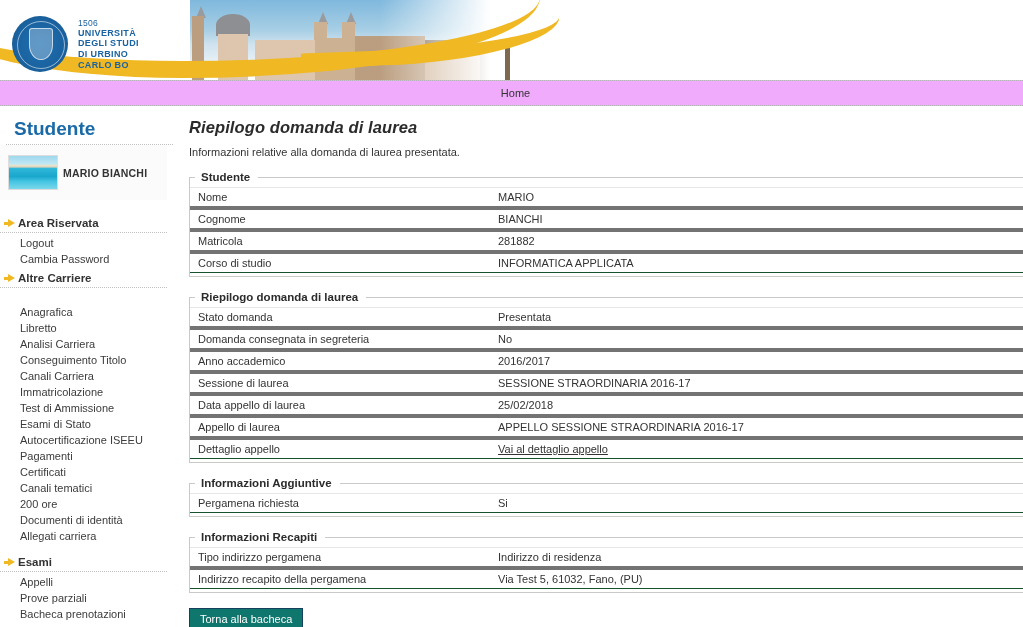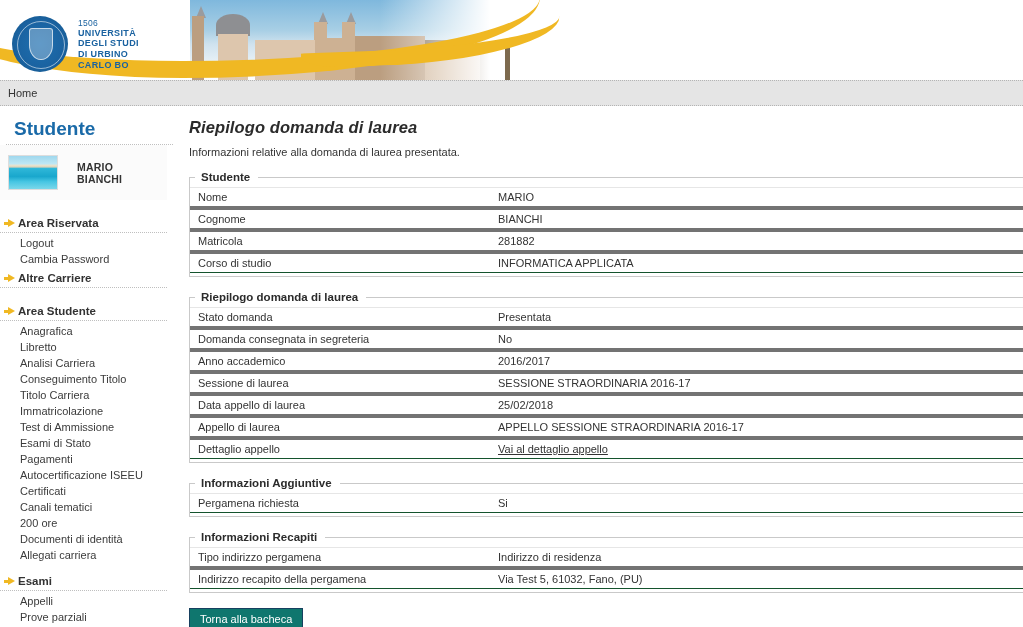--- a/index.html
+++ b/index.html
@@ -126,21 +126,22 @@
   #logo-name { font-size: 9px; font-weight: bold; letter-spacing: .35px; }
 
   
   #breadcrumb {
     height: 26px;
     border-top: 1px dotted #b4b4b4;
     border-bottom: 1px dotted #b4b4b4;
     display: flex;
     align-items: center;
     padding-left: 8px;
-    background: #e5e5e5;
+    background: #f0abfc;
+    justify-content: center;
   }
   #breadcrumb a {
     font-size: 11px;
     color: #333333;
     text-decoration: none;
   }
 
   
   #page {
     display: flex;
@@ -163,21 +164,21 @@
     padding: 0 8px 4px 8px;
     border-bottom: 1px dotted #bfbfbf;
     margin: 0 2px 0 6px;
   }
   #user-card {
     background: #fbfbfb;
     margin: 0 8px 0 0;
     padding: 10px 8px 10px 8px;
     display: flex;
     align-items: center;
-    gap: 19px;
+    gap: 5px;
     min-height: 48px;
   }
   #avatar {
     width: 50px; height: 35px;
     flex: none;
     background:
       linear-gradient(to bottom,
         #9fd8ee 0%, #bfe7f4 24%,
         #e8e3cf 28%, #dcd4bb 33%,
         #2fb7d8 38%, #19a7cd 62%,
@@ -368,35 +369,31 @@
           </ul>
         </div>
         <div class="nav-group">
           <div class="nav-head">
             <span class="arrow"></span>
             <span class="hlabel">Altre Carriere</span>
           </div>
         </div>
         <div class="spacer-10"></div>
         <div class="nav-group">
-          <div class="nav-head">
-            <span class="arrow"></span>
-            <span class="hlabel">Area Studente</span>
-          </div>
           <ul class="nav-sub">
             <li>Anagrafica</li>
             <li>Libretto</li>
             <li>Analisi Carriera</li>
             <li>Conseguimento Titolo</li>
-            <li>Titolo Carriera</li>
+            <li>Canali Carriera</li>
             <li>Immatricolazione</li>
             <li>Test di Ammissione</li>
             <li>Esami di Stato</li>
+            <li>Autocertificazione ISEEU</li>
             <li>Pagamenti</li>
-            <li>Autocertificazione ISEEU</li>
             <li>Certificati</li>
             <li>Canali tematici</li>
             <li>200 ore</li>
             <li>Documenti di identità</li>
             <li>Allegati carriera</li>
           </ul>
         </div>
         <div class="spacer-6"></div>
         <div class="nav-group">
           <div class="nav-head">

